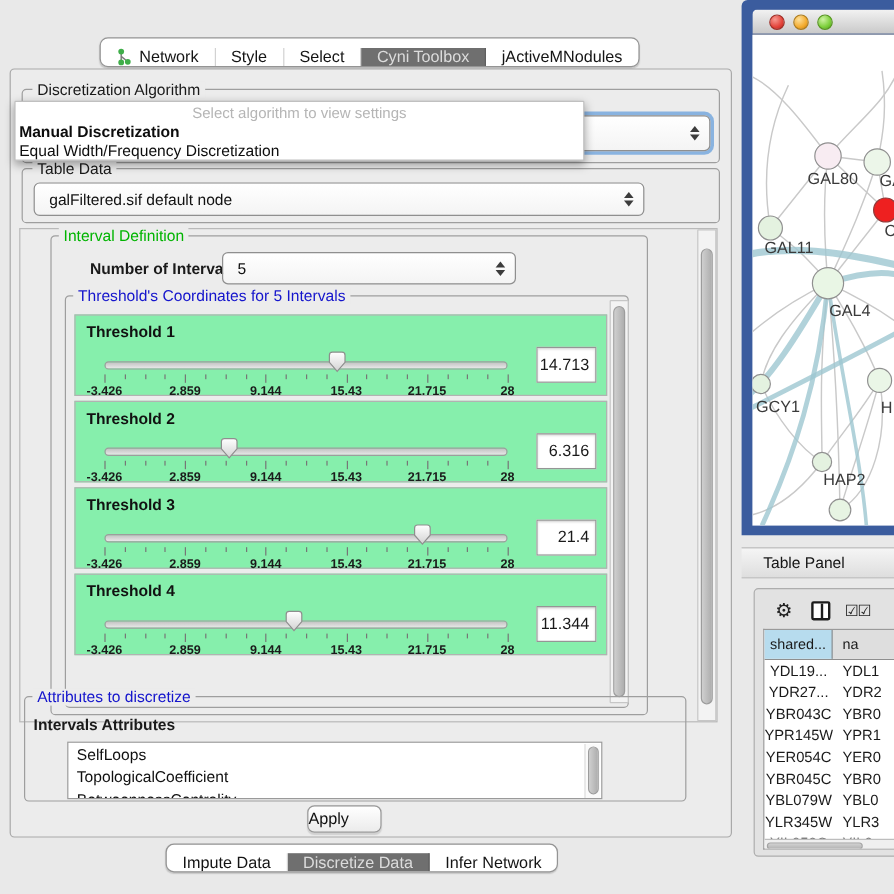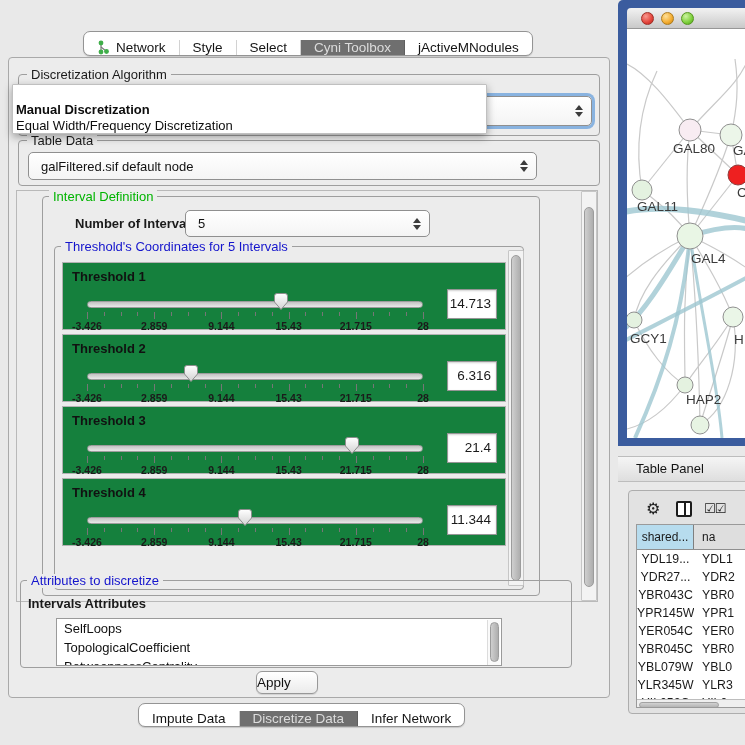--- a/index.html
+++ b/index.html
@@ -44,21 +44,21 @@
   .algo-opt { position:absolute; left:3px; font-size:13px; color:#0d0d0d; white-space:nowrap; cursor:pointer; }
 
   
   #algo-combo { left:28px; top:96px; width:564px; height:30px; box-shadow:0 0 0 3px rgba(95,155,220,.7); z-index:10; }
 
   
   .vscroll { position:absolute; background:#f3f3f3; border:1px solid #c6c6c6; border-radius:1px; }
   .vthumb { position:absolute; left:2px; width:10px; background:linear-gradient(90deg,#cfcfcf,#aeaeae); border:1px solid #9c9c9c; border-radius:6px; cursor:pointer; }
 
   
-  .thr-panel { position:absolute; left:62px; width:444px; height:68px; background:#15803d; border:1px solid #b2b2b2; }
+  .thr-panel { position:absolute; left:62px; width:444px; height:68px; background:#86efac; border:1px solid #b2b2b2; }
   .thr-label { position:absolute; left:9px; top:6px; font-weight:bold; font-size:13px; color:#111; }
   .track { position:absolute; left:24px; top:38px; width:336px; height:7px; border:1px solid #9d9d9d; border-radius:4px; background:linear-gradient(#c3c3c3,#e8e8e8); cursor:pointer; }
   .thumb { position:absolute; top:29px; width:16px; height:19px; cursor:pointer; z-index:2; }
   .tickzone { position:absolute; left:24px; top:49px; width:336px; height:8px; }
   .tick { position:absolute; width:1px; background:#767676; top:0; }
   .ticklabels { position:absolute; left:24px; top:57px; width:336px; height:12px; }
   .ticklabel { position:absolute; transform:translateX(-50%); font-size:10.5px; font-weight:bold; color:#1b1b1b; white-space:nowrap; }
   .thr-value { position:absolute; left:384px; top:26px; width:50px; height:30px; background:#fff; border:1px solid #959595; box-shadow:inset 0 1px 2px rgba(0,0,0,.18); font-size:13.5px; text-align:right; padding:6px 5px 0 0; }
 
   
@@ -137,20 +137,21 @@
   </div>
   <div id="algo-combo" class="combo abs">
     <span class="cval"></span>
     <span class="spin">
         <span class="up"></span>
         <span class="dn"></span>
       </span>
   </div>
 
   <div id="algo-popup" class="abs">
+    <div id="algo-hint">Select algorithm to view settings</div>
     <div class="algo-opt" style="top:17px; font-weight:bold;">Manual Discretization</div>
     <div class="algo-opt" style="top:33px;">Equal Width/Frequency Discretization</div>
   </div>
 
   <div class="group" style="left:18px; top:140px; width:582px; height:46px;">
     <span class="group-label" style="left:8px; top:-7px;">Table Data</span>
   </div>
   <div class="combo abs" style="left:28px; top:152px; width:509px; height:28px;">
     <span class="cval">galFiltered.sif default node</span>
     <span class="spin">

